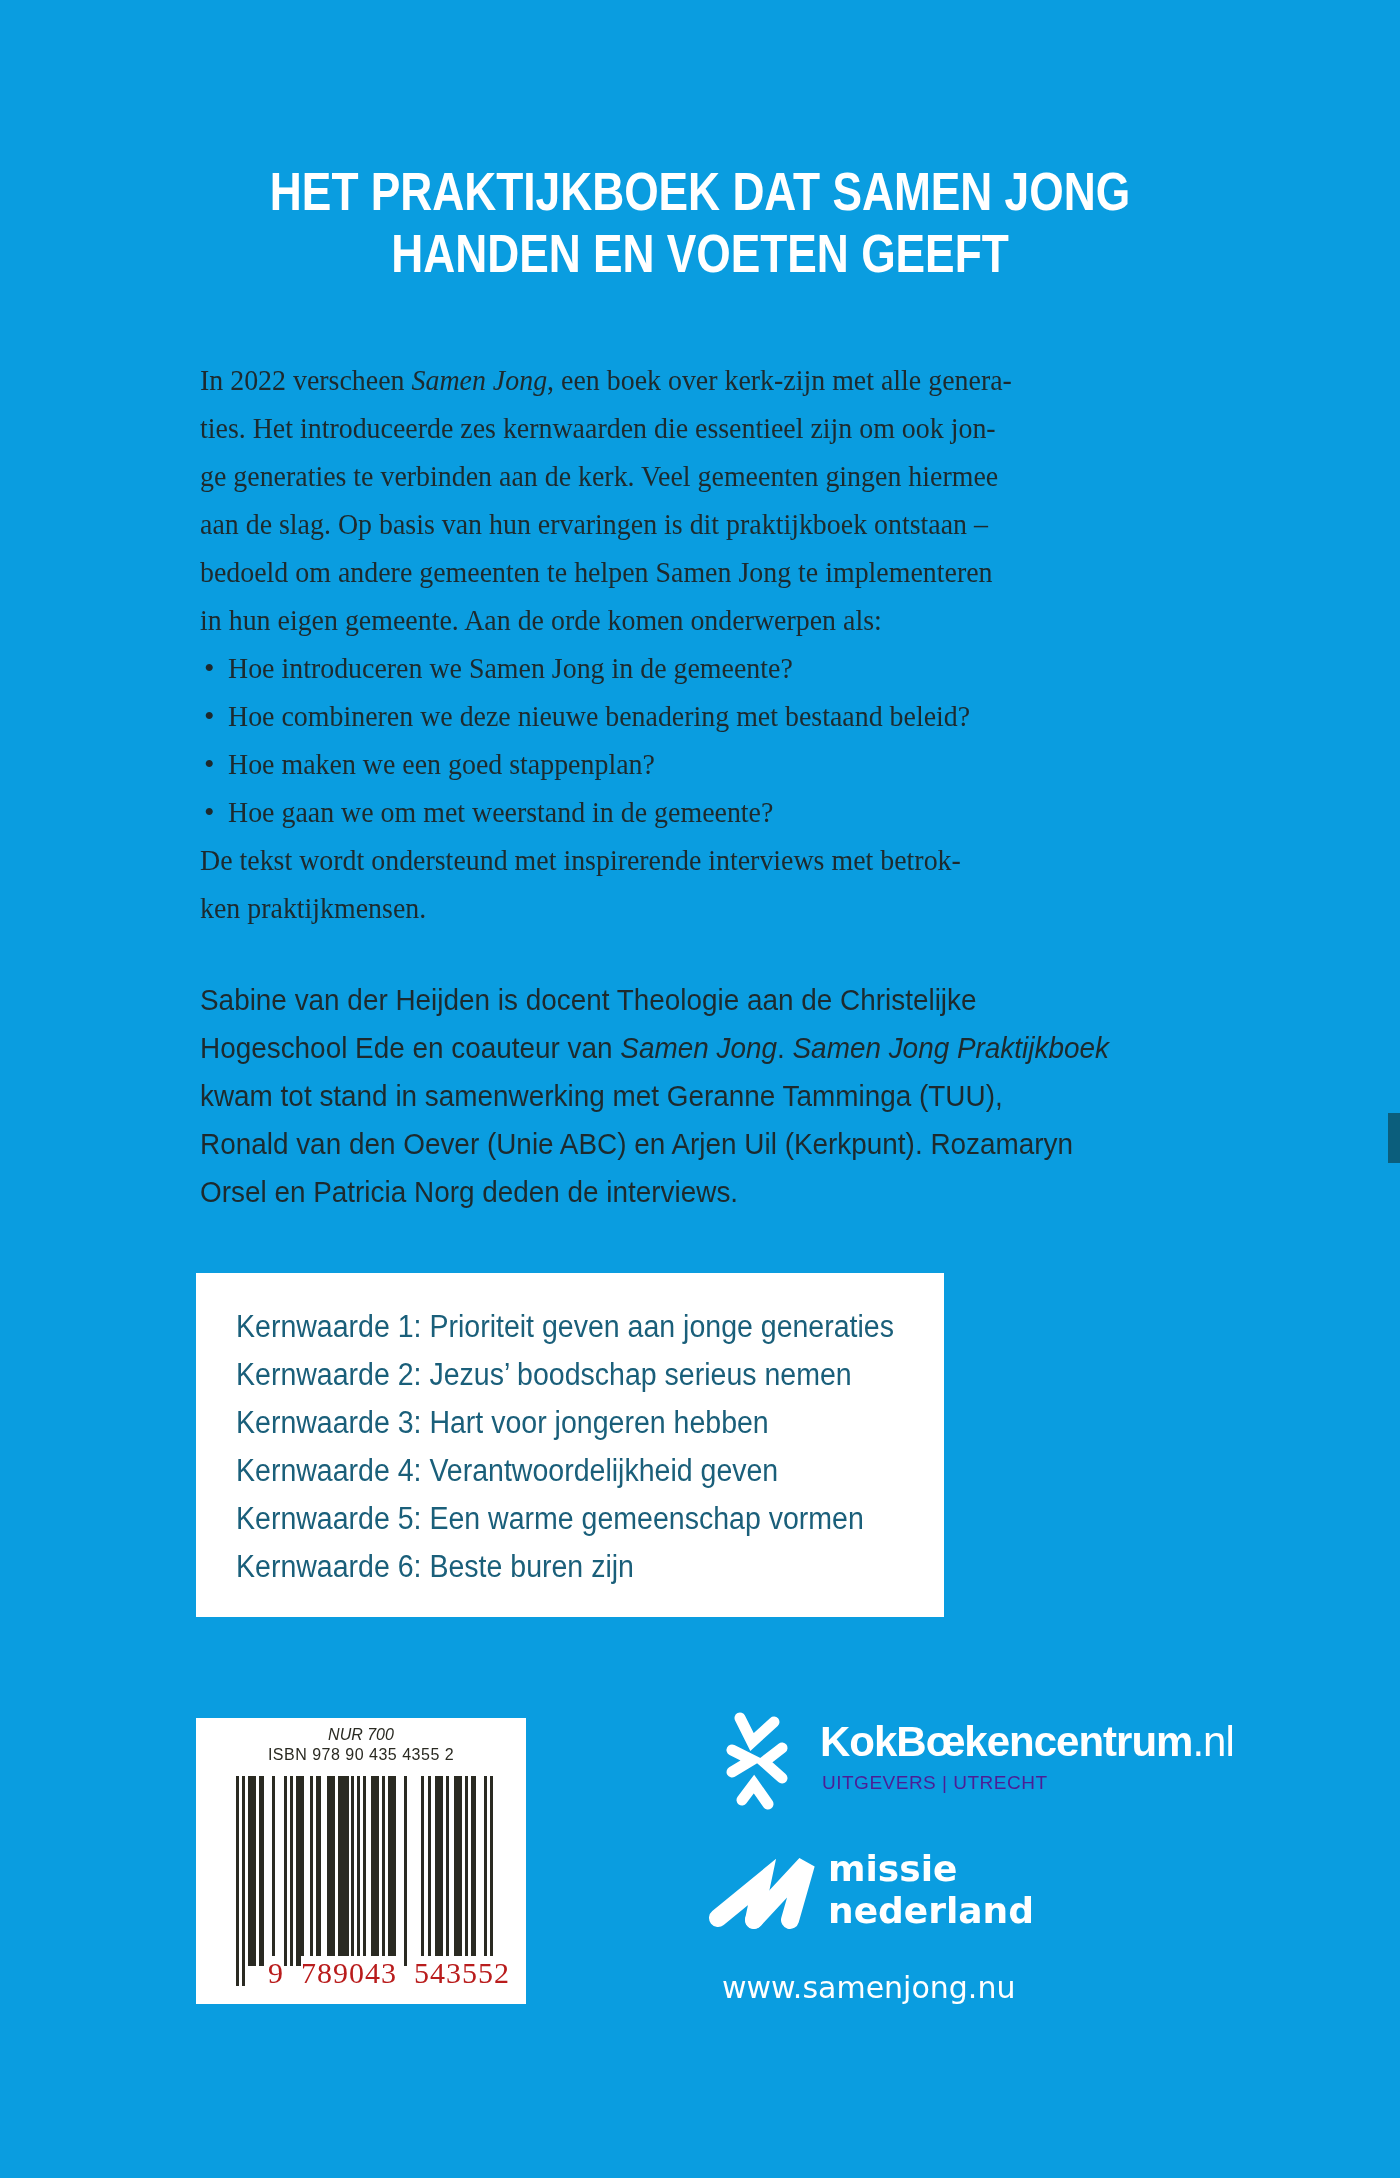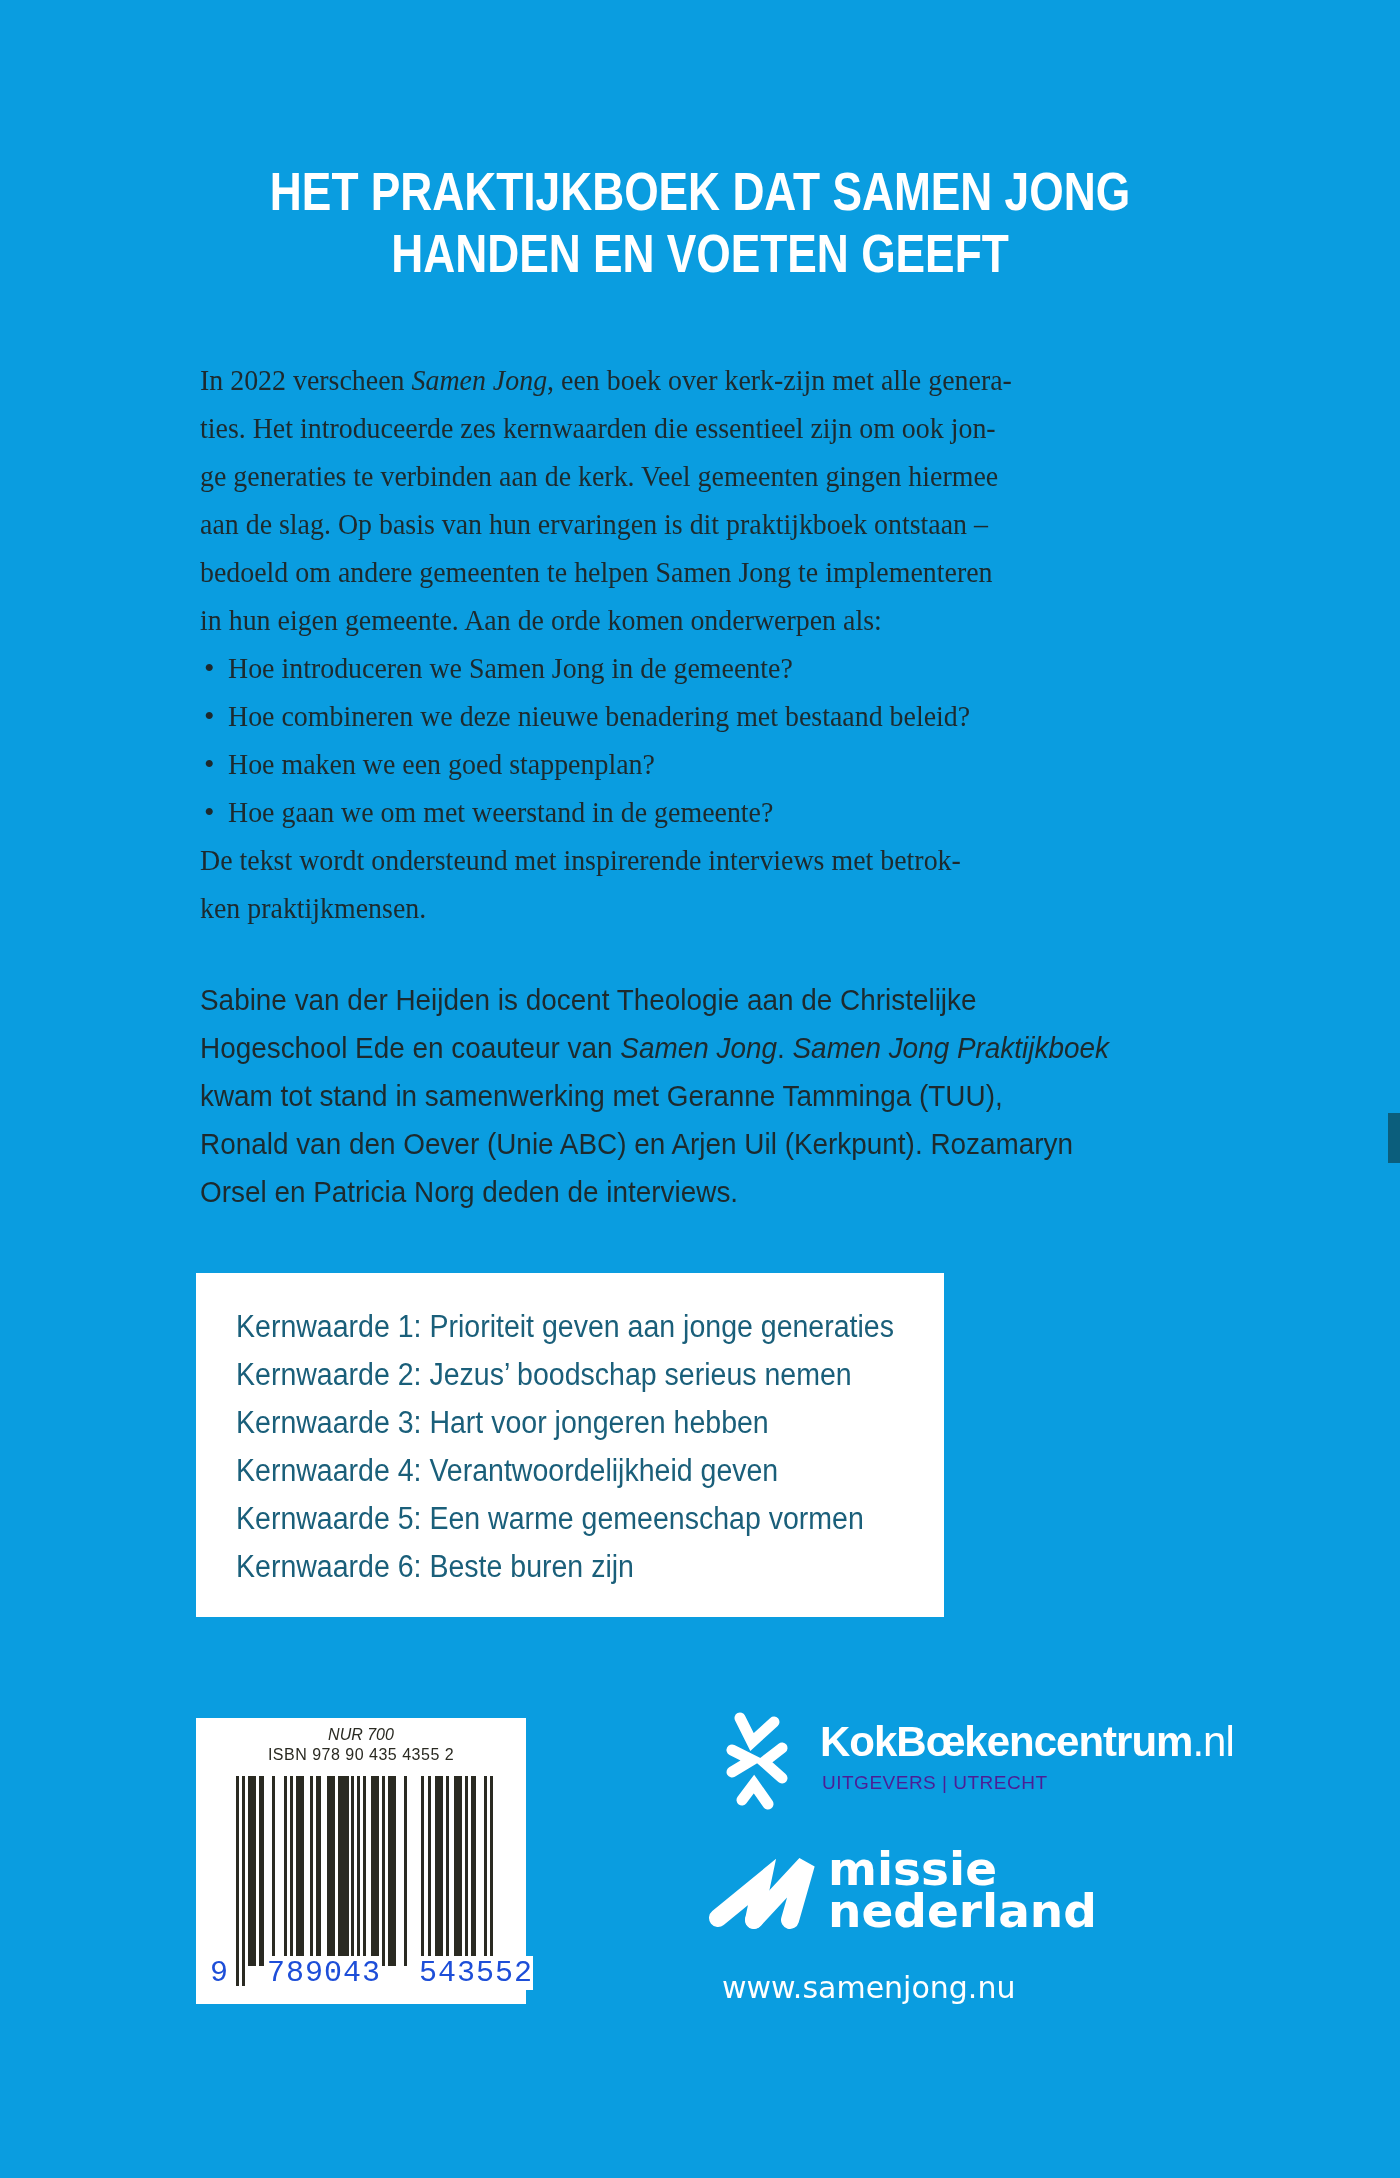--- a/index.html
+++ b/index.html
@@ -61,21 +61,21 @@
   }
   .bc-nur, .bc-isbn {
     position: absolute; left: 0; width: 330px; text-align: center;
     color: #2a2a22; font-size: 16px; font-family: "Liberation Sans", sans-serif;
   }
   .bc-nur { top: 8px; font-style: italic; }
   .bc-isbn { top: 28px; letter-spacing: 0.5px; }
   .bc-bars { position: absolute; left: 40px; top: 58px; width: 265px; height: 210px; }
   .bc-digits {
     position: absolute; left: 14px; top: 238px; width: 300px;
-    color: #1d4ed8; font-size: 30px; font-family: Liberation Mono, monospace;
+    color: #b91c1c; font-size: 30px; font-family: Liberation Serif, serif;
     letter-spacing: 1px;
     text-align: right;
   }
   .bc-digits span { background: #fff; }
   .kok-logo { position: absolute; left: 720px; top: 1700px; width: 520px; height: 120px; }
   .kok-mark { position: absolute; left: 0; top: 0; }
   .kok-name {
     position: absolute; left: 100px; top: 18px;
     color: #ffffff; font-weight: bold; font-size: 42px; letter-spacing: -1px;
     font-family: "Liberation Sans", sans-serif; white-space: nowrap;
@@ -83,21 +83,21 @@
   .kok-name .nl { font-weight: normal; }
   .kok-sub {
     position: absolute; left: 102px; top: 72px;
     color: #4c1d95; font-size: 19px; letter-spacing: 0.5px;
     font-family: "Liberation Sans", sans-serif; white-space: nowrap;
   }
   .missie-logo { position: absolute; left: 704px; top: 1848px; width: 340px; height: 90px; }
   .missie-mark { position: absolute; left: 0; top: 0; }
   .missie-text {
     position: absolute; left: 124px; top: 0;
-    color: #ffffff; font-weight: bold; font-size: 47px; line-height: 42px;
+    color: #ffffff; font-weight: bold; font-size: 36px; line-height: 42px;
     font-family: "DejaVu Sans", sans-serif;
   }
   .website {
     position: absolute; left: 722px; top: 1970px;
     color: #ffffff; font-size: 30px;
     font-family: "DejaVu Sans", sans-serif;
   }
   .spine-tab {
     position: absolute; left: 1388px; top: 1113px; width: 12px; height: 50px;
     background: #0b5e7c;

